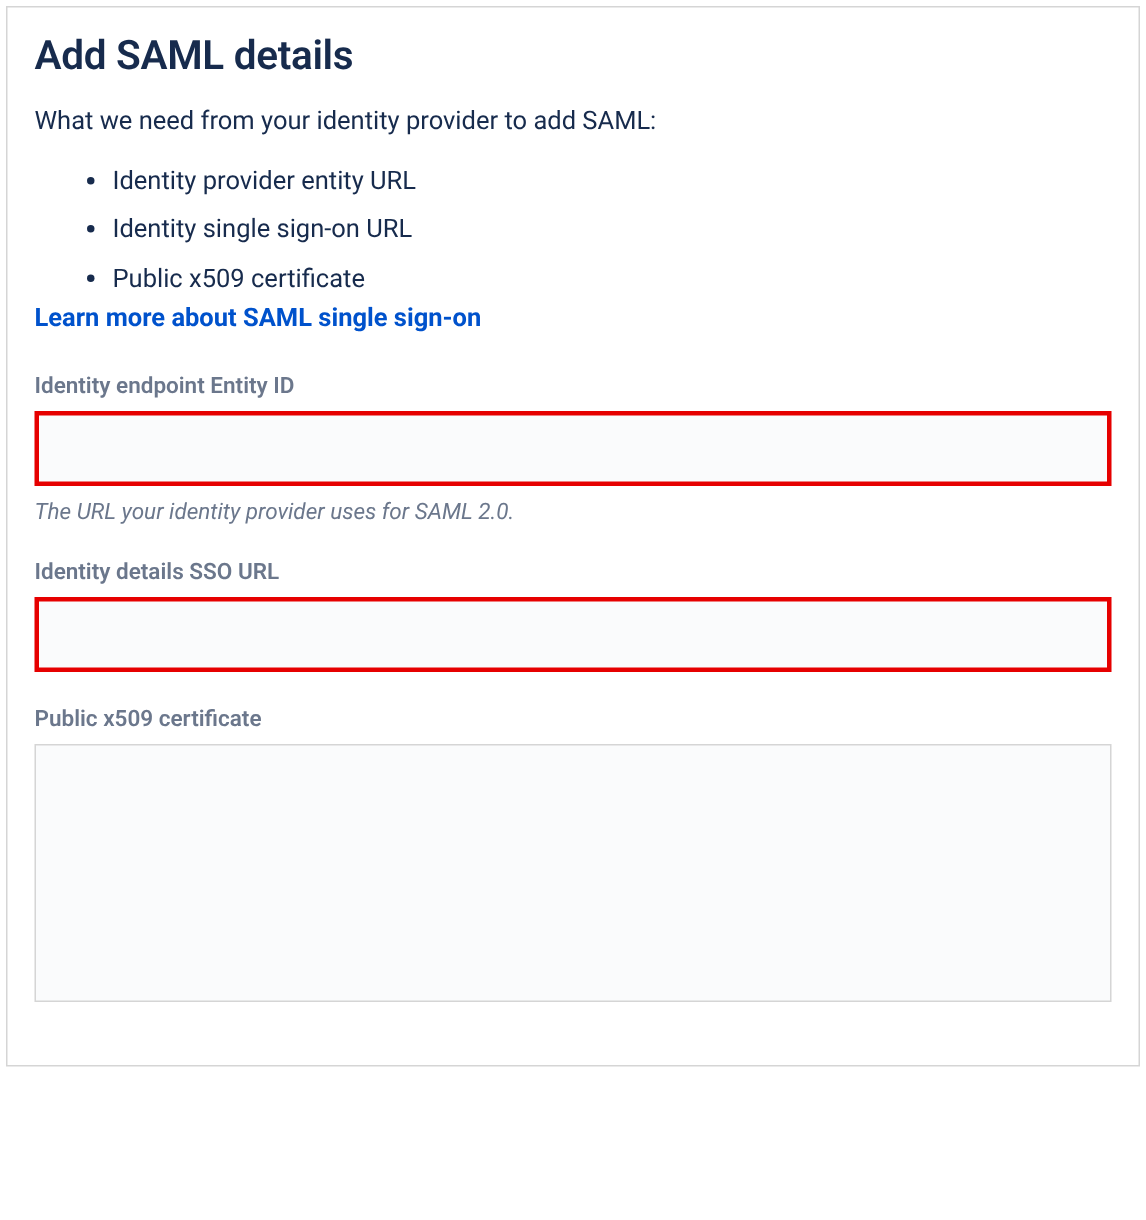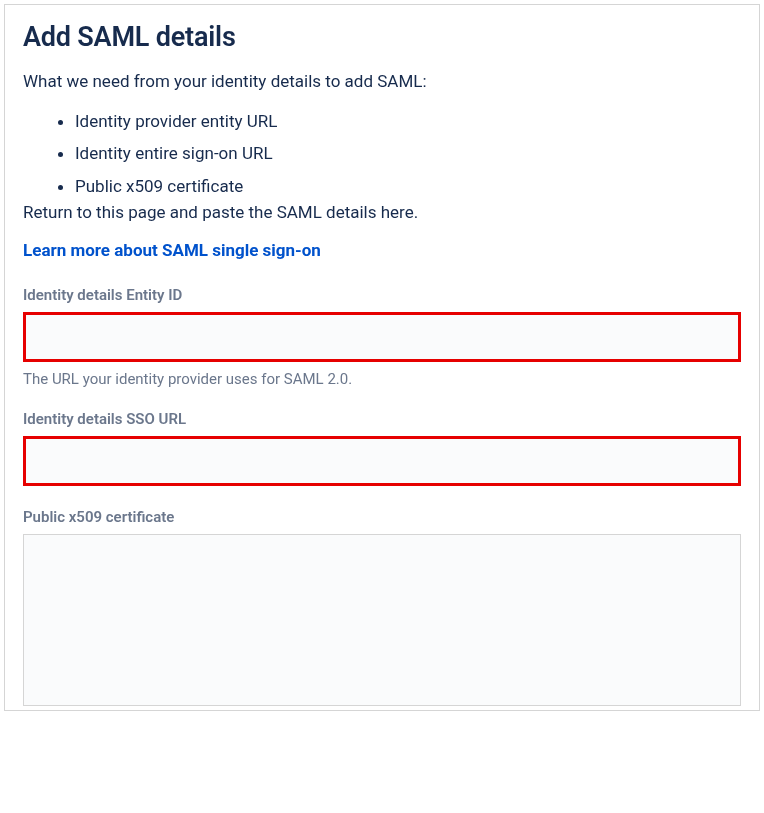--- a/index.html
+++ b/index.html
@@ -81,43 +81,43 @@
       font-size: 15px;
       font-family: inherit;
       color: #172b4d;
       resize: none;
       outline: none;
     }
     .help-text {
       font-size: 15px;
       color: #6b778c;
       margin-top: 8px;
+      font-style: italic;
     }
   </style>
 </head>
 <body>
 
 <div class="panel">
 
   <h1 class="page-title">Add SAML details</h1>
 
-  <p class="intro">What we need from your identity details to add SAML:</p>
+  <p class="intro">What we need from your identity provider to add SAML:</p>
 
   <ul class="reqs">
     <li>Identity provider entity URL</li>
-    <li>Identity entire sign-on URL</li>
+    <li>Identity single sign-on URL</li>
     <li>Public x509 certificate</li>
   </ul>
 
-  <p class="return-line">Return to this page and paste the SAML details here.</p>
 
   <a href="#" class="learn-more">Learn more about SAML single sign-on</a>
 
   <div class="field-block">
-    <div class="field-label">Identity details Entity ID</div>
+    <div class="field-label">Identity endpoint Entity ID</div>
     <input type="text" class="text-input" value="" style="">
     <div class="help-text">The URL your identity provider uses for SAML 2.0.</div>
   </div>
 
   <div class="field-block">
     <div class="field-label">Identity details SSO URL</div>
     <input type="text" class="text-input" value="" style="">
   </div>
 
   <div class="field-block">

